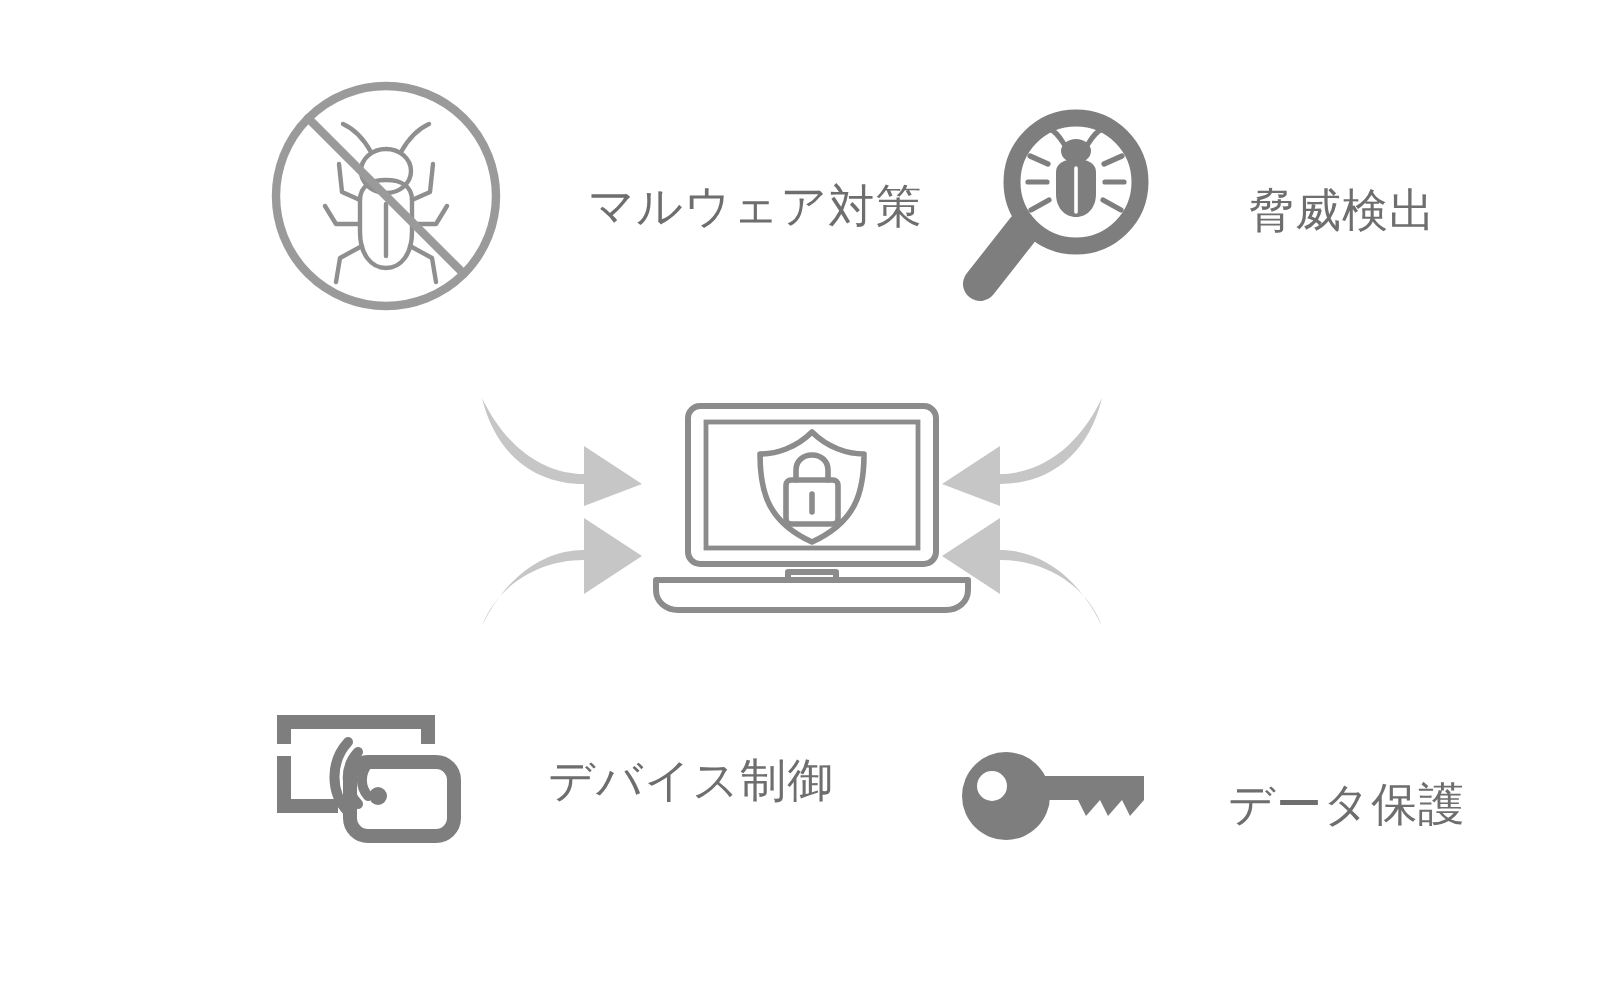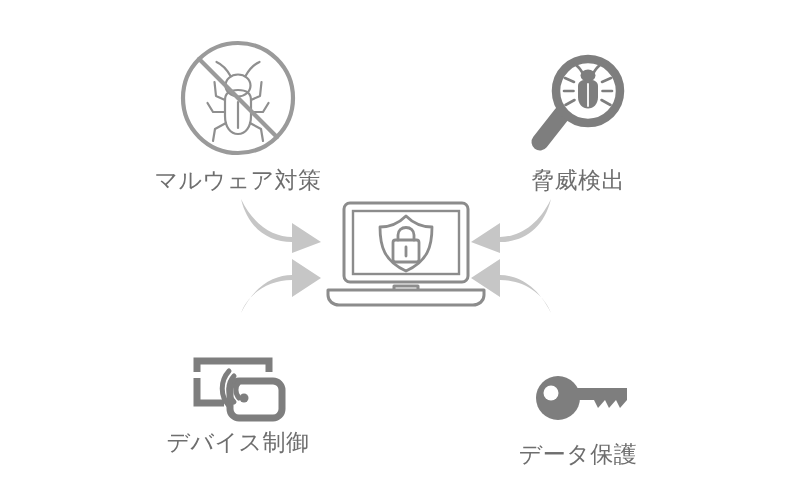--- a/index.html
+++ b/index.html
@@ -13,23 +13,24 @@
   #stage {
     position: relative;
     width: 809px;
     height: 500px;
     background: #ffffff;
     overflow: hidden;
   }
   .node {
     position: absolute;
     display: flex;
-    flex-direction: column;
+    flex-direction: row;
     align-items: center;
     justify-content: flex-start;
+    gap: 36px;
   }
   .icon-wrap {
     display: block;
     line-height: 0;
   }
   .node-label {
     margin-top: 6px;
     font-size: 23px;
     line-height: 1.1;
     color: #6e6e6e;

